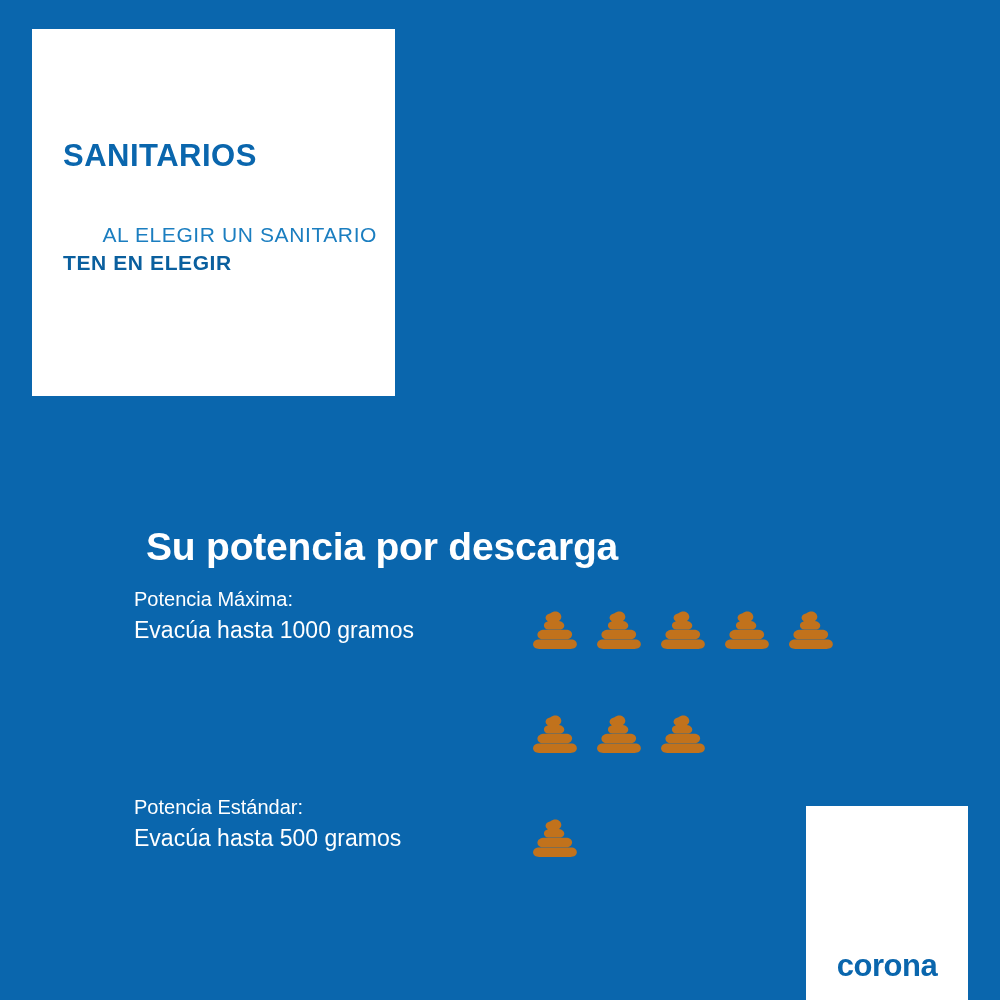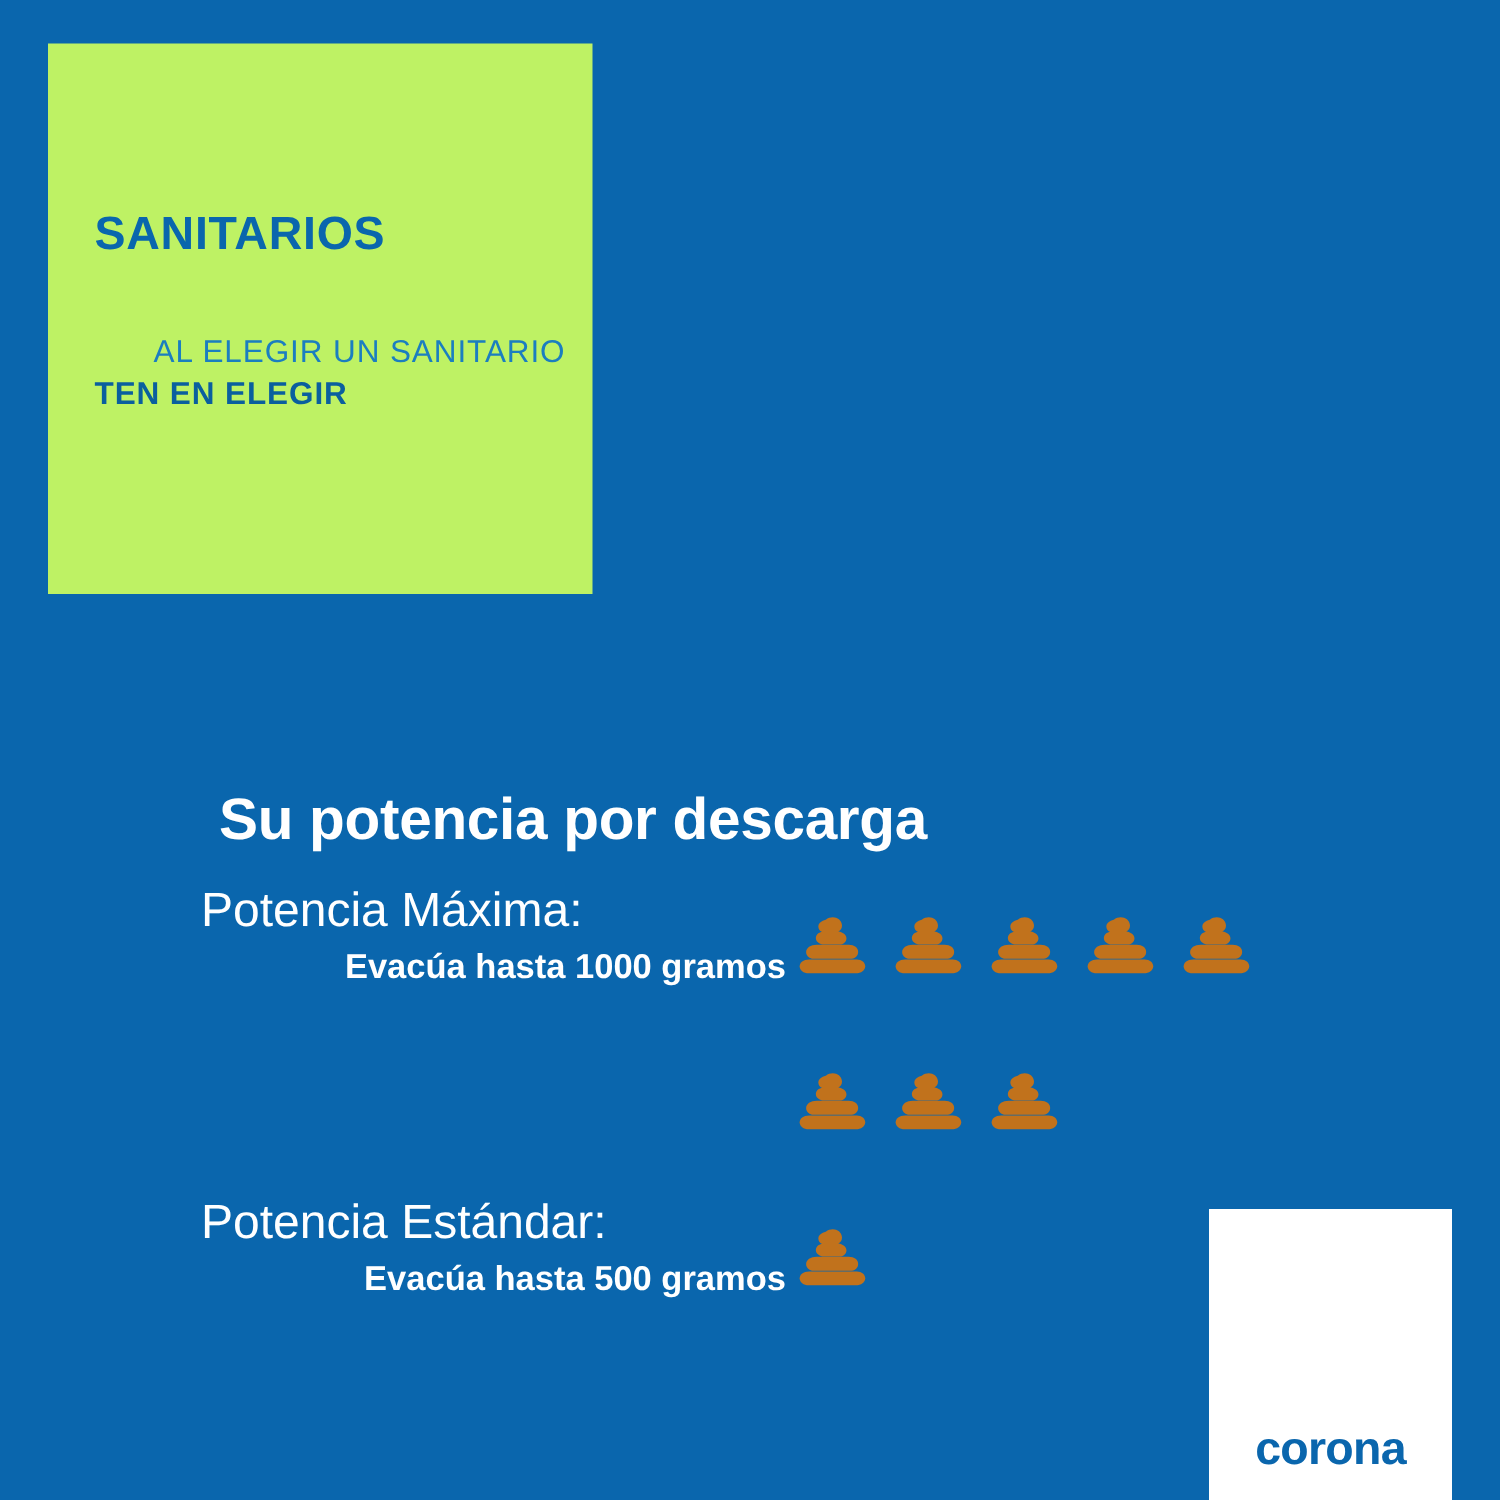--- a/index.html
+++ b/index.html
@@ -21,21 +21,21 @@
     box-sizing: border-box;
   }
 
   
   .top-card {
     position: absolute;
     left: 32px;
     top: 29px;
     width: 363px;
     height: 367px;
-    background: #bef264;
+    background: #ffffff;
   }
   .top-card .card-inner {
     position: absolute;
     left: 31px;
     top: 110px;
     right: 18px;
   }
   .card-title {
     color: #0a66ad;
     font-size: 31px;
@@ -86,32 +86,31 @@
     height: 104px;
   }
   .row-texts {
     position: absolute;
     left: 0;
     top: 0;
     width: 390px;
   }
   .row-label {
     color: #ffffff;
-    font-size: 32px;
+    font-size: 20px;
     font-weight: normal;
     line-height: 1.15;
     margin: 0;
   }
   .row-desc {
     color: #ffffff;
     font-size: 23px;
-    font-weight: bold;
+    font-weight: normal;
     line-height: 1.2;
     margin: 6px 0 0 0;
-    text-align: right;
   }
   .row-icons {
     position: absolute;
     left: 398px;
     top: 22px;
     display: flex;
     gap: 18px;
     align-items: flex-start;
   }
   .poo {

